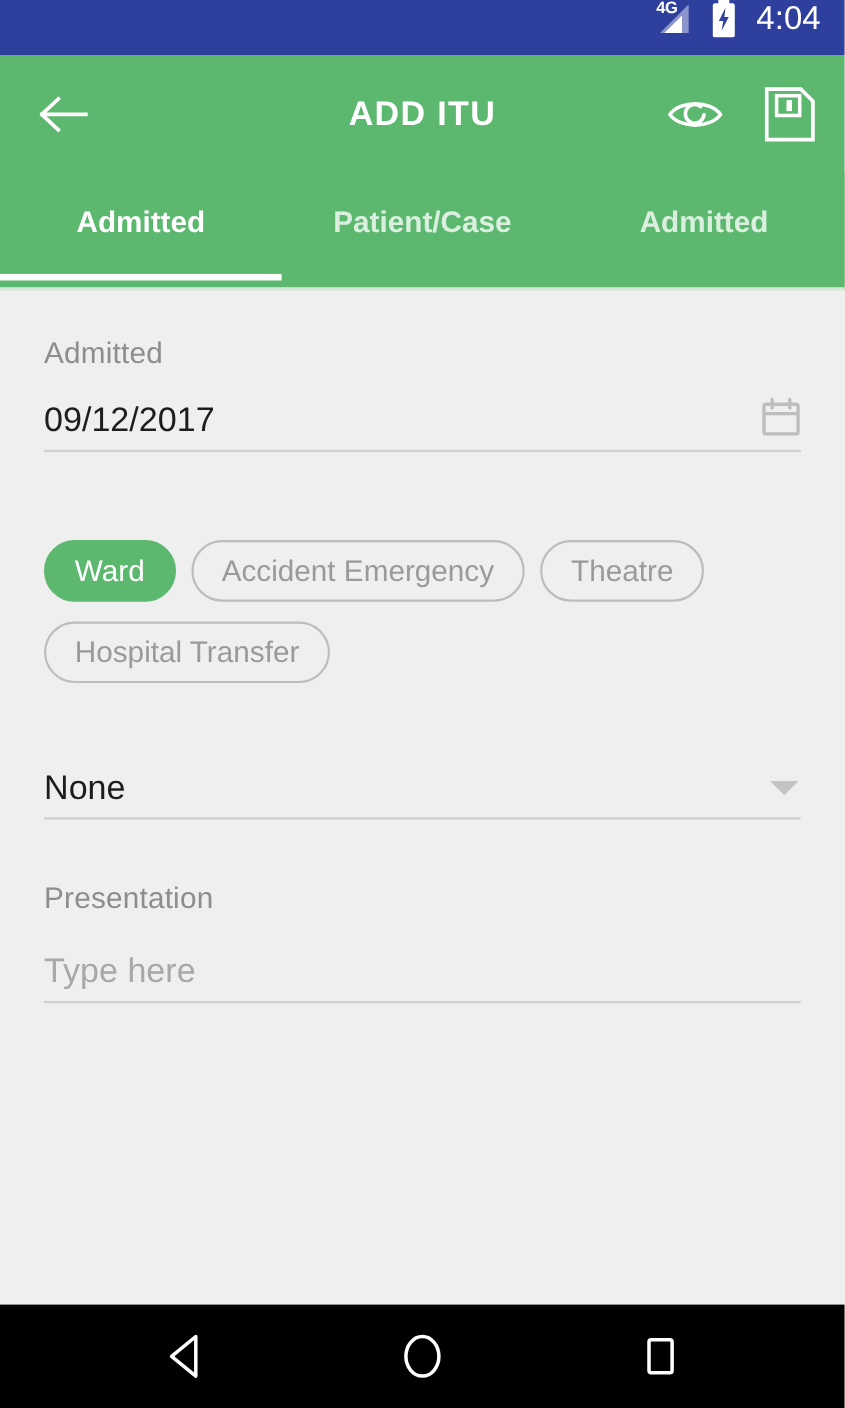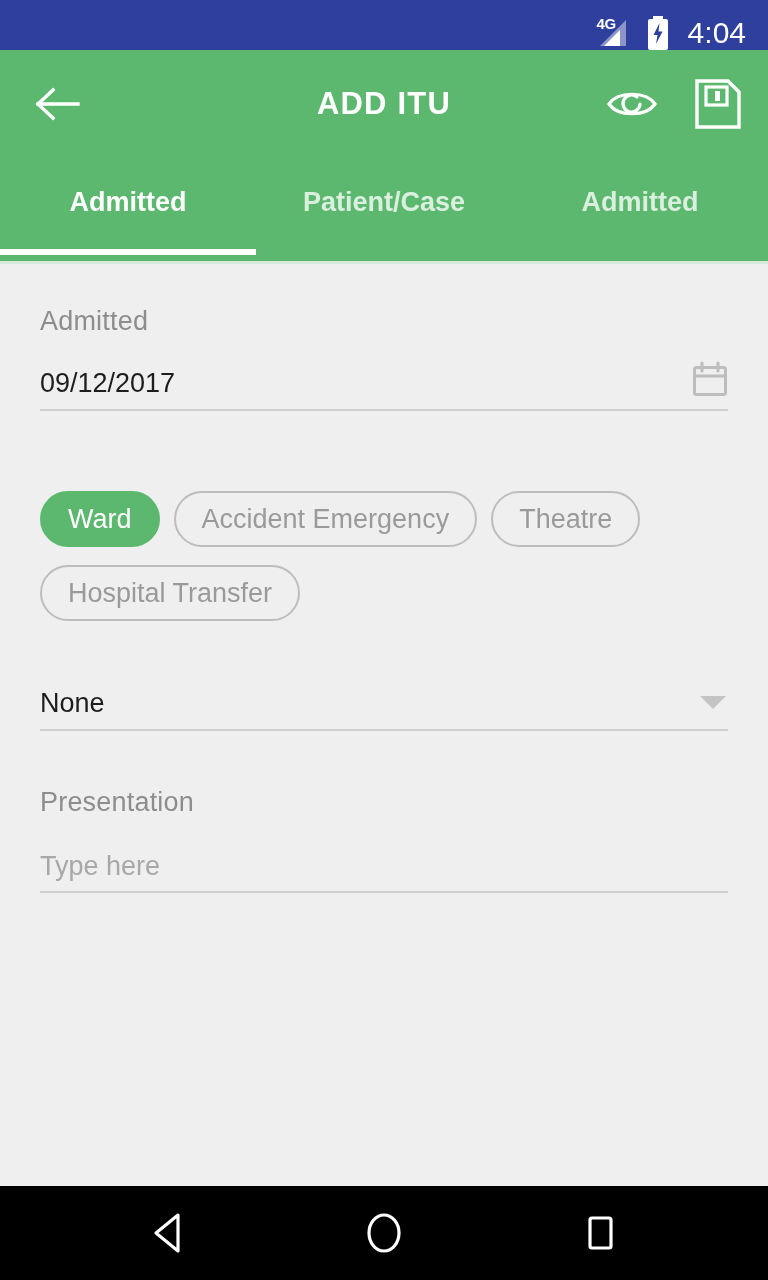--- a/index.html
+++ b/index.html
@@ -20,21 +20,21 @@
     background: #efefef;
     display: flex;
     flex-direction: column;
   }
 
   
   .status-bar {
     height: 50px;
     background: #2e3f9e;
     display: flex;
-    align-items: flex-end;
+    align-items: flex-start;
     justify-content: flex-end;
     padding-right: 22px;
     flex: 0 0 50px;
   }
   .status-icons {
     display: flex;
     align-items: center;
     gap: 17px;
   }
   .sig-wrap {
@@ -165,21 +165,21 @@
   .input-row {
     position: relative;
     display: flex;
     align-items: flex-end;
     border-bottom: 2px solid #cfcfcf;
     padding-bottom: 10px;
   }
   .field-admitted .input-row { margin-top: 24px; }
 
   .input-value {
-    font-size: 27px;
+    font-size: 31px;
     color: #1d1d1d;
     line-height: 1.1;
     flex: 1 1 auto;
     background: transparent;
     border: none;
     outline: none;
     font-family: "Liberation Sans", sans-serif;
     padding: 0;
   }
   .input-value::placeholder { color: #a8a8a8; }
@@ -216,21 +216,21 @@
     white-space: nowrap;
   }
   .chip.selected {
     background: #5cb86f;
     border-color: #5cb86f;
     color: #ffffff;
   }
 
   
   .field-supervision { padding-top: 56px; }
-  .field-supervision .input-row { margin-top: 12px; gap: 12px; }
+  .field-supervision .input-row { margin-top: 22px; gap: 12px; }
 
   .caret {
     width: 0;
     height: 0;
     border-left: 13px solid transparent;
     border-right: 13px solid transparent;
     border-top: 13px solid #c4c4c4;
     margin-bottom: 10px;
     margin-right: 2px;
   }

